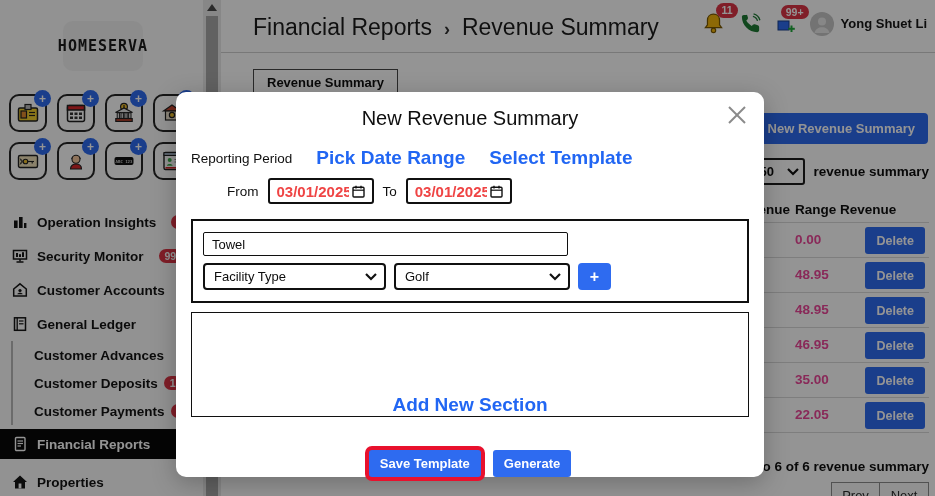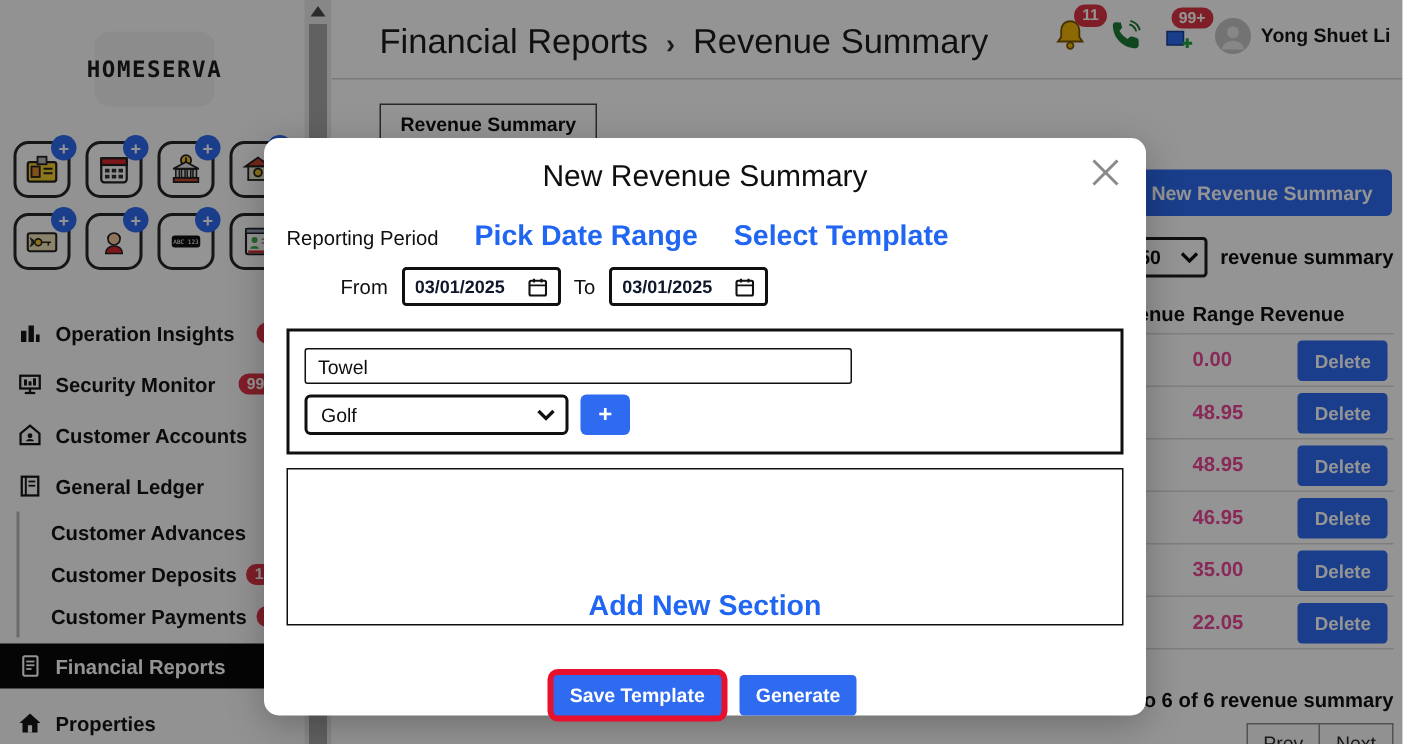--- a/index.html
+++ b/index.html
@@ -59,21 +59,21 @@
   
   .overlay { position:absolute; inset:0; background:rgba(0,0,0,0.42); z-index:50; }
   .modal { position:absolute; left:176px; top:92px; width:588px; height:385px; background:#fff; border-radius:10px; z-index:60; box-shadow:0 6px 24px rgba(0,0,0,.25); padding:0 15px; }
   .modal-close { position:absolute; top:12px; right:16px; cursor:pointer; line-height:0; }
   .modal-title { text-align:center; margin-top:15px; font-size:20px; font-weight:500; color:#0f0f0f; }
   .mrow1 { display:flex; gap:24px; margin-top:17px; align-items:center; }
   .lbl { font-size:13.5px; color:#101010; }
   .link { font-size:19px; color:#2166f3; font-weight:700; cursor:pointer; }
   .mrow2 { display:flex; align-items:center; gap:9px; margin-top:9px;margin-left:36px; }
   .datefield { display:flex; align-items:center; justify-content:space-between; width:106px; height:26px; border:2px solid #101010; border-radius:3px; padding:0 7px; background:#fff; }
-  .datefield input { border:none; outline:none; width:72px; font-family:inherit; font-size:12px; font-weight:600; color:#0f172a; }
+  .datefield input { border:none; outline:none; width:72px; font-family:inherit; font-size:15px; font-weight:600; color:#ef4444; }
   .section1 { border:2px solid #101010; margin-top:15px; padding:11px 10px; }
   .name-input { width:365px; height:24px; border:1.5px solid #101010; border-radius:2px; font-family:inherit; font-size:13px; padding:0 8px; color:#0d0d0d; }
   .sel-row { display:flex; gap:8px; margin-top:7px; align-items:center; }
   select.msel { appearance:none; -webkit-appearance:none; border:2px solid #101010; border-radius:4px; height:27px; font-family:inherit; font-size:13px; font-weight:500; padding:0 26px 0 9px; background:#fff; color:#0d0d0d; }
   .msel-chev { right:9px; top:10px; }
   .sel-type { width:183px; }
   .sel-value { width:176px; }
   .plus-btn { width:33px; height:27px; background:#2e6bf0; border:none; border-radius:4px; color:#fff; font-size:16px; font-weight:bold; line-height:1; cursor:pointer; }
   .section2 { border:1.5px solid #101010; margin-top:9px; height:105px; display:flex; align-items:flex-end; justify-content:center; }
   .modal-footer { display:flex; justify-content:center; gap:12px; margin-top:33px; }
@@ -393,20 +393,28 @@
           <line x1="9" y1="0.8" x2="9" y2="3.4" stroke="#111" stroke-width="1.4"></line>
           <line x1="1" y1="5.2" x2="12" y2="5.2" stroke="#111" stroke-width="1.2"></line>
         </svg>
       </span>
     </div>
 
     <div class="section1">
       <input class="name-input" type="text" value="Towel" style="">
       <div class="sel-row">
         <span class="selwrap">
+          <select class="msel sel-type">
+            <option>Facility Type</option>
+          </select>
+          <svg class="chev msel-chev" width="12" height="8" viewBox="0 0 12 8">
+            <path d="M1 1l5 5 5-5" fill="none" stroke="#111" stroke-width="2.2"></path>
+          </svg>
+        </span>
+        <span class="selwrap">
           <select class="msel sel-value">
             <option>Golf</option>
           </select>
           <svg class="chev msel-chev" width="12" height="8" viewBox="0 0 12 8">
             <path d="M1 1l5 5 5-5" fill="none" stroke="#111" stroke-width="2.2"></path>
           </svg>
         </span>
         <button class="plus-btn">+</button>
       </div>
     </div>

